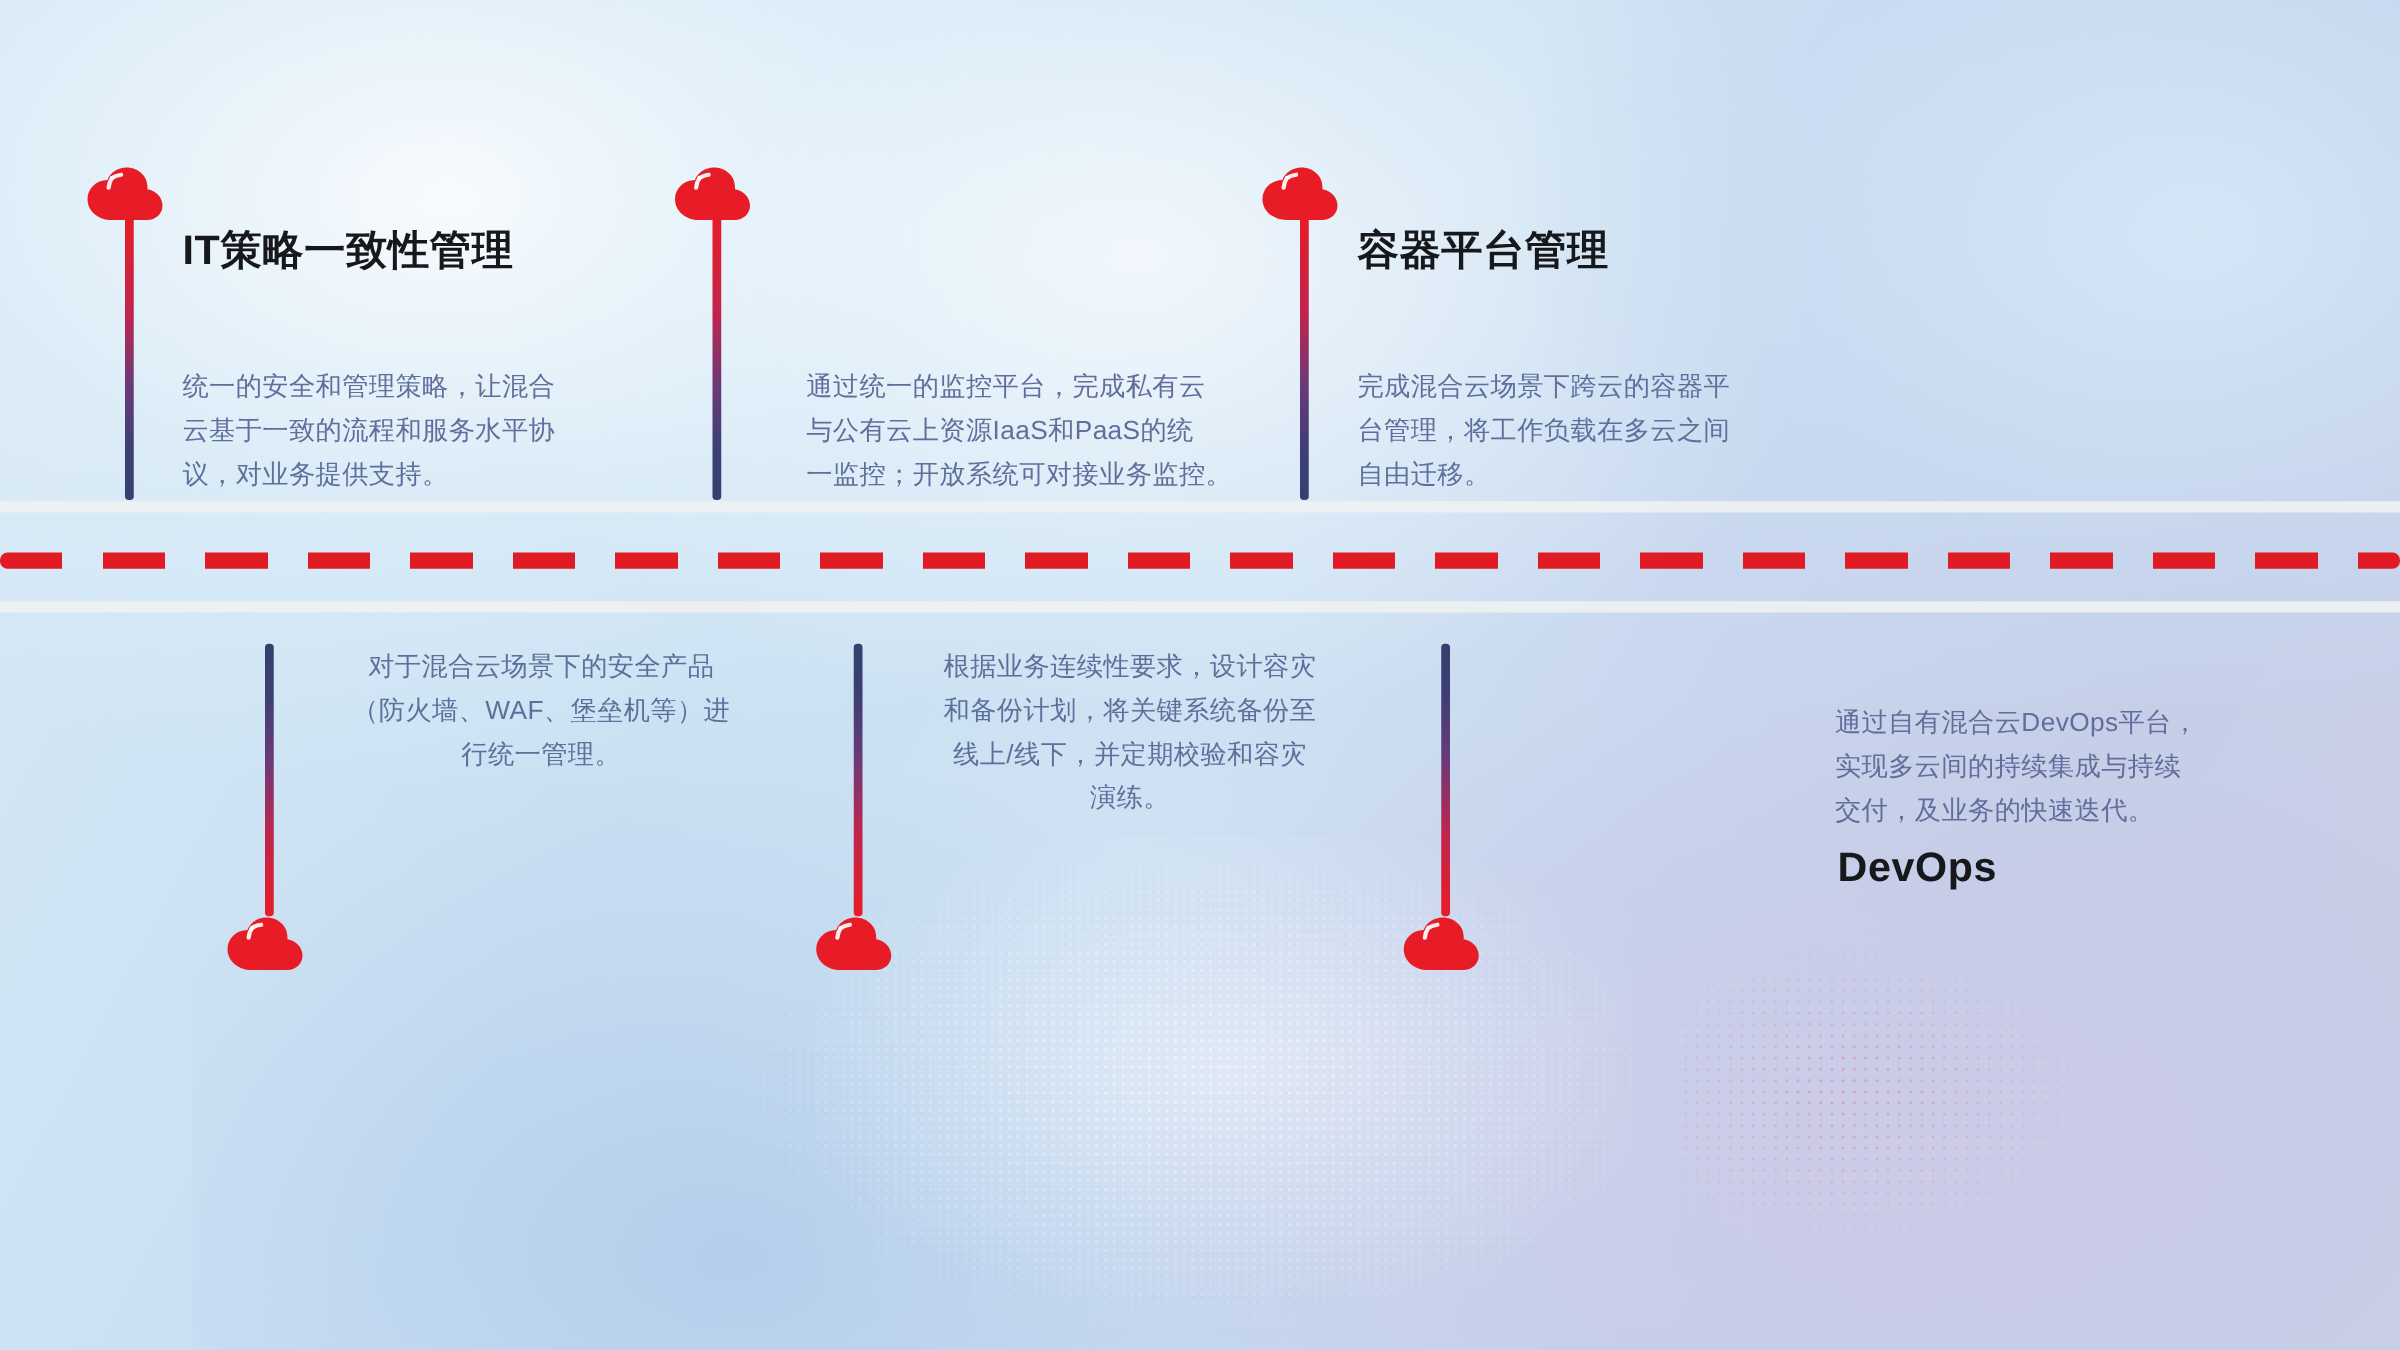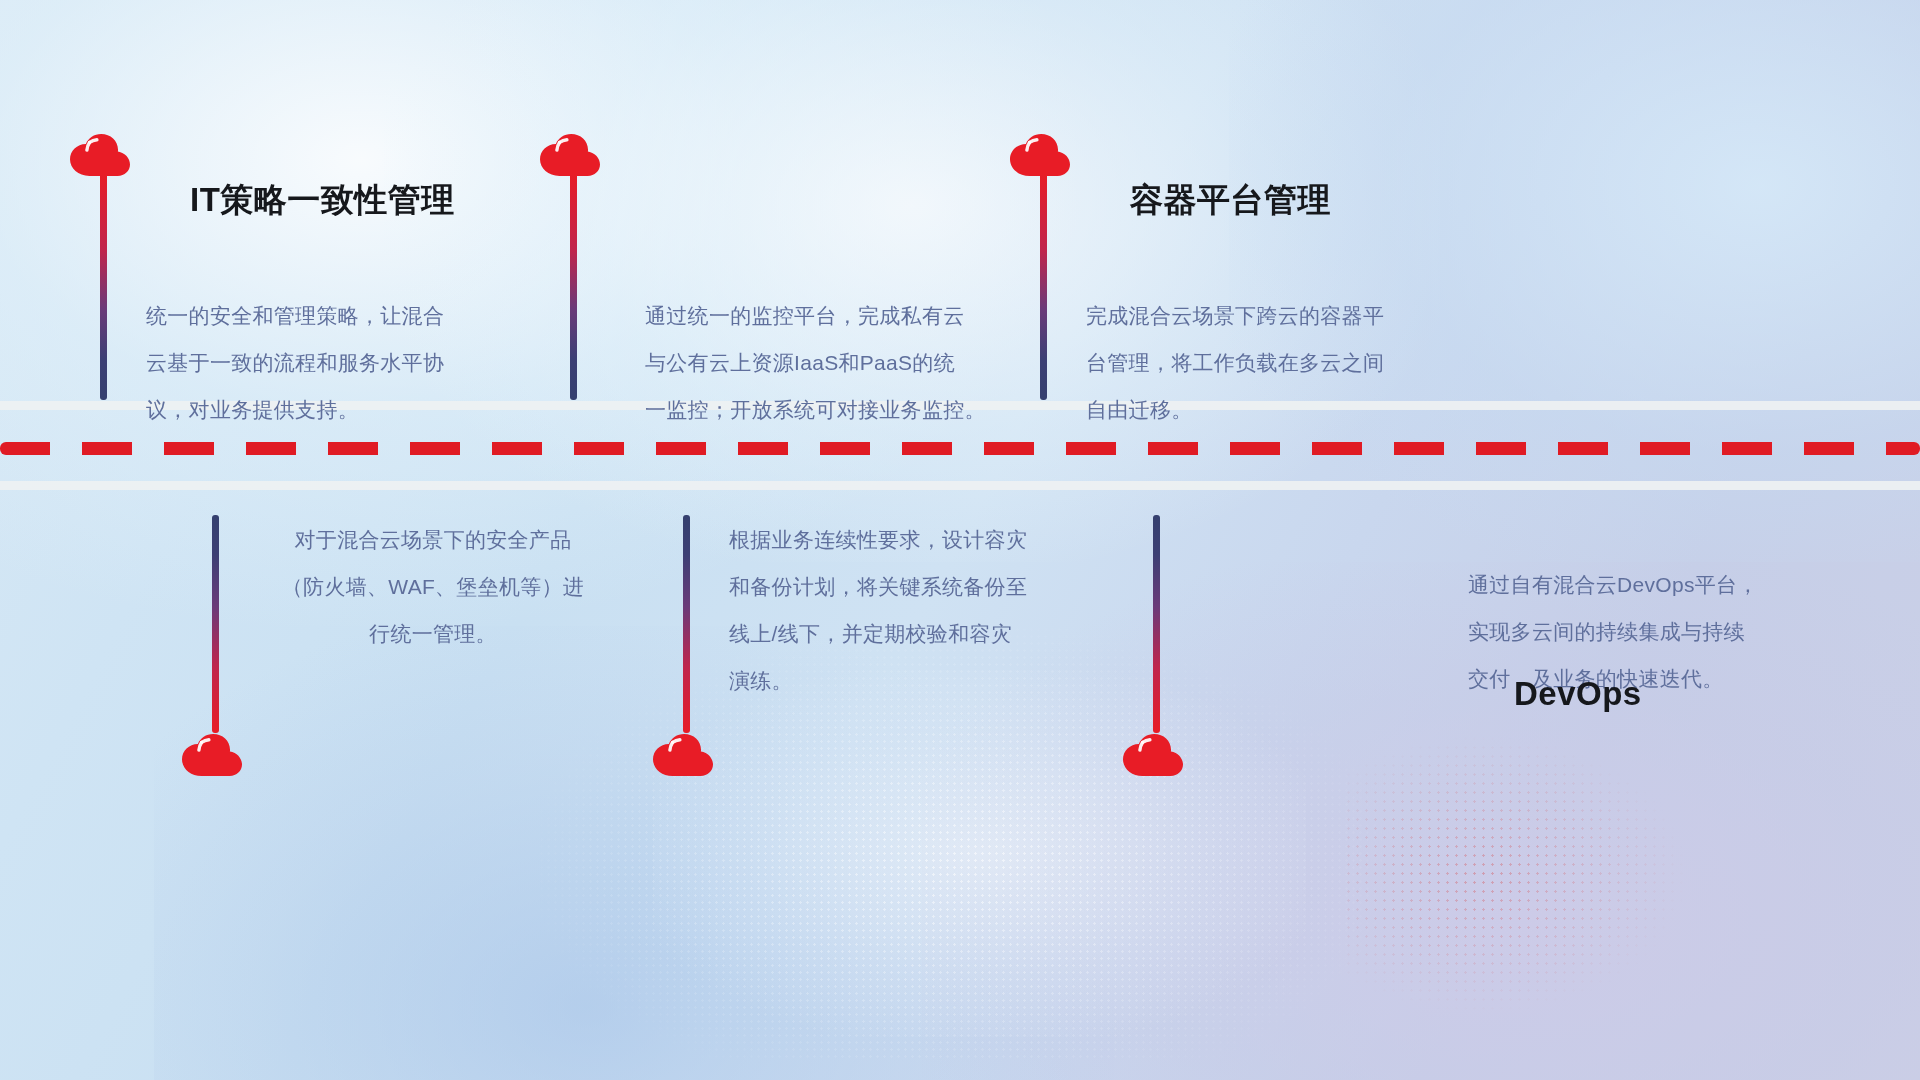--- a/index.html
+++ b/index.html
@@ -73,25 +73,25 @@
     position:absolute;width:7px;border-radius:3px;
   }
   .stem.down{background:linear-gradient(180deg,#e81c26 0%,#c0254c 34%,#6a3a79 60%,#3c3f74 82%,#35406f 100%);}
   .stem.up{background:linear-gradient(180deg,#35406f 0%,#3c3f74 18%,#6a3a79 42%,#c0254c 70%,#e81c26 100%);}
 
   .cloud{position:absolute;width:62px;height:44px;}
 
   
   .heading{
     position:absolute;white-space:nowrap;
-    font-size:33px;font-weight:700;color:#16181c;letter-spacing:.5px;margin-left:44px;
+    font-size:33px;font-weight:700;color:#16181c;letter-spacing:.5px;
   }
   .body{
     position:absolute;
-    font-size:21px;line-height:47px;color:#5f6f9c;letter-spacing:.3px;
+    font-size:21px;line-height:35px;color:#5f6f9c;letter-spacing:.3px;
     white-space:pre-line;
   }
 </style>
 </head>
 <body>
 
 <div id="stage">
 
   <div class="bg-base"></div>
   <div class="bg-glow-a"></div>
@@ -168,21 +168,21 @@
   <div class="marker" style="left:683px;top:515px;">
     <div class="stem up" style="left:0;top:0;height:218px;"></div>
     <div class="cloud" style="left:-31px;top:218px;">
       <svg width="62" height="44" viewBox="0 0 62 44" xmlns="http://www.w3.org/2000/svg">
         <path d="M20.5 43C9.2 43 1 35.4 1 26.3 1 17.8 8 11.2 16.9 11c2.3-6 8.3-10 15.2-10C41.6 1 49 7.8 49 16.6c0 .6 0 1.2-.1 1.8C56 19.6 61 25 61 31.6 61 38 55.6 43 48.6 43z" fill="#e81c26"></path>
         <path d="M20.5 9.5c-1.6 2.4-2.4 5-2.6 7.6" stroke="#ffffff" stroke-width="3.4" stroke-linecap="round" fill="none" opacity=".92"></path>
         <path d="M20.6 9.4c2.3-1.6 4.8-2.4 7.3-2.6" stroke="#ffffff" stroke-width="3.4" stroke-linecap="round" fill="none" opacity=".92"></path>
       </svg>
     </div>
   </div>
-  <div class="body" style="left:729px;top:516px;width:350px;">根据业务连续性要求，设计容灾
+  <div class="body" style="left:729px;top:516px;width:350px;text-align:center;">根据业务连续性要求，设计容灾
 和备份计划，将关键系统备份至
 线上/线下，并定期校验和容灾
 演练。</div>
 
   <div class="marker" style="left:1153px;top:515px;">
     <div class="stem up" style="left:0;top:0;height:218px;"></div>
     <div class="cloud" style="left:-31px;top:218px;">
       <svg width="62" height="44" viewBox="0 0 62 44" xmlns="http://www.w3.org/2000/svg">
         <path d="M20.5 43C9.2 43 1 35.4 1 26.3 1 17.8 8 11.2 16.9 11c2.3-6 8.3-10 15.2-10C41.6 1 49 7.8 49 16.6c0 .6 0 1.2-.1 1.8C56 19.6 61 25 61 31.6 61 38 55.6 43 48.6 43z" fill="#e81c26"></path>
         <path d="M20.5 9.5c-1.6 2.4-2.4 5-2.6 7.6" stroke="#ffffff" stroke-width="3.4" stroke-linecap="round" fill="none" opacity=".92"></path>

